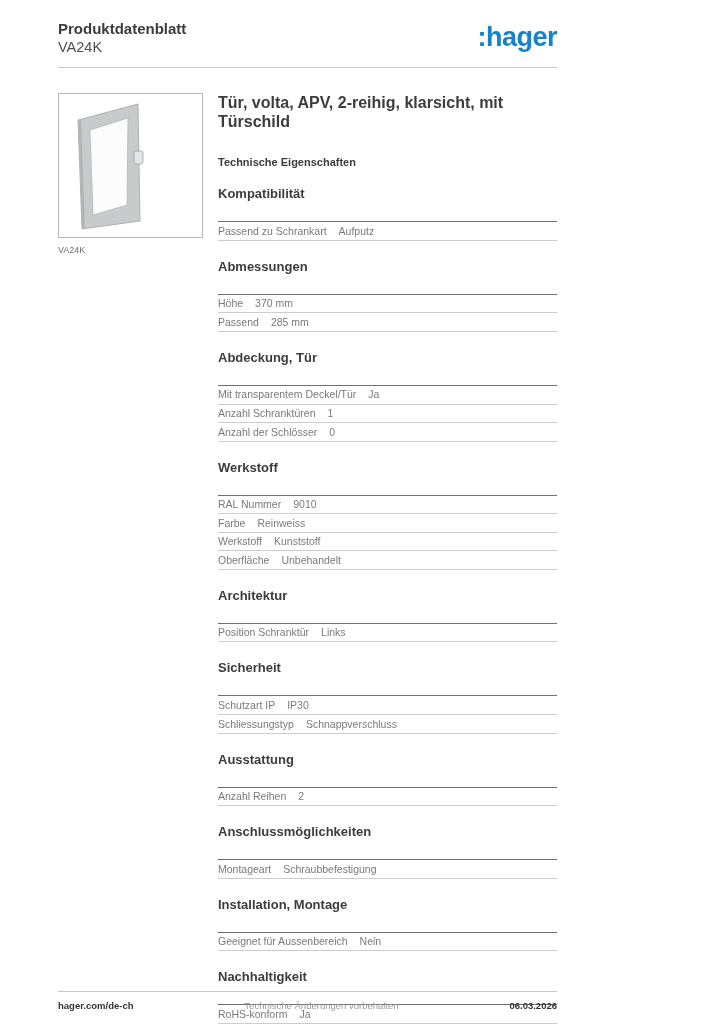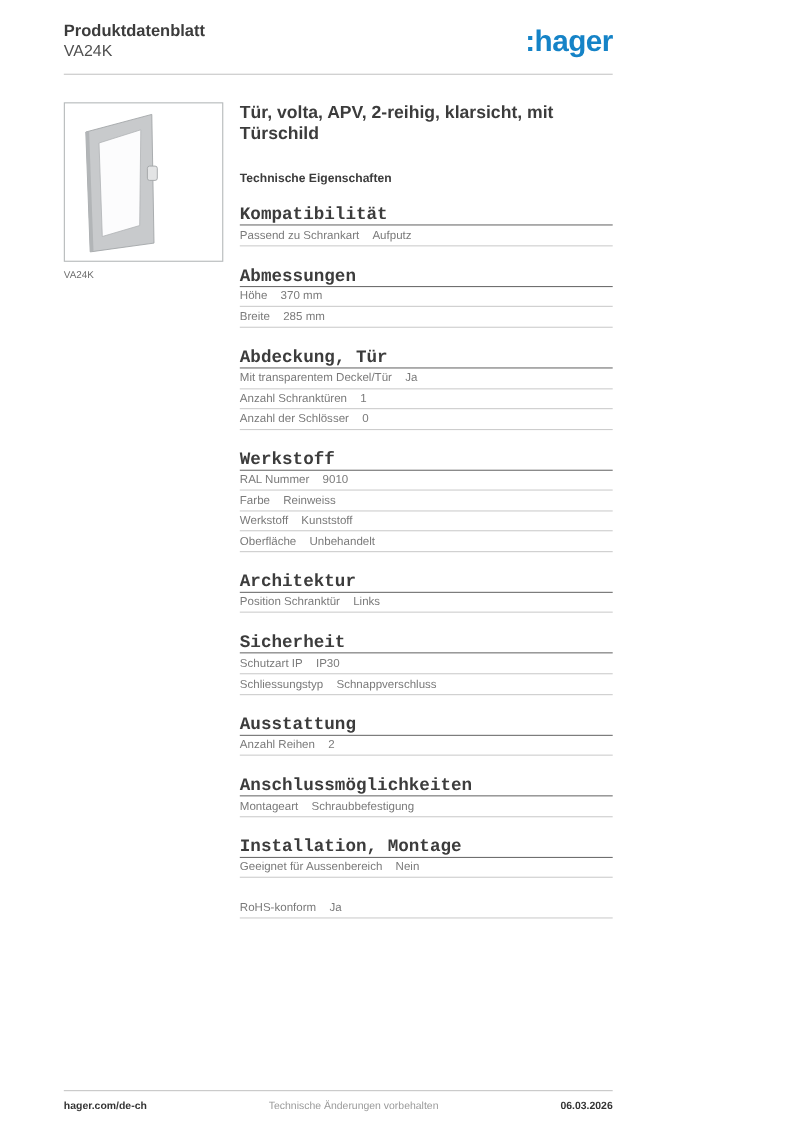--- a/index.html
+++ b/index.html
@@ -38,26 +38,25 @@
     border: 1px solid #b5b8ba;
     background: #ffffff;
   }
   .image-caption { margin-top: 7px; font-size: 9px; color: #6e6e6e; }
   .right-col { flex: 1; margin-left: 15px; }
   .product-title { font-size: 16px; font-weight: bold; color: #3c3c3c; line-height: 1.2; }
   .tech-title { font-size: 11px; font-weight: bold; color: #3c3c3c; margin-top: 25px; }
   .spec-section { margin-top: 18px; }
   .spec-section-title {
     margin: 0;
-    font-size: 16px;
+    font-size: 13px;
     font-weight: bold;
     color: #3c3c3c;
-    padding-bottom: 0;
+    padding-bottom: 20px;
     border-bottom: 1px solid #6f6f6f;
-    font-family: Liberation Mono, monospace;
   }
   .spec-row {
     display: flex;
     justify-content: flex-start;
     align-items: baseline;
     padding: 2.5px 0 3px 0;
     border-bottom: 1px solid #cdcdcd;
     font-size: 10.5px;
     color: #7a7a7a;
     line-height: 1.15;
@@ -115,21 +114,21 @@
 
   <section class="spec-section">
     <h3 class="spec-section-title">Abmessungen</h3>
     <div class="rows">
   <div class="spec-row">
     <span class="spec-label">Höhe</span>
     <span class="spec-value">370 mm</span>
   </div>
 
   <div class="spec-row">
-    <span class="spec-label">Breite</span>
+    <span class="spec-label">Passend</span>
     <span class="spec-value">285 mm</span>
   </div>
 
 </div>
   </section>
 
   <section class="spec-section">
     <h3 class="spec-section-title">Abdeckung, Tür</h3>
     <div class="rows">
   <div class="spec-row">
@@ -223,20 +222,21 @@
     <h3 class="spec-section-title">Installation, Montage</h3>
     <div class="rows">
   <div class="spec-row">
     <span class="spec-label">Geeignet für Aussenbereich</span>
     <span class="spec-value">Nein</span>
   </div>
 </div>
   </section>
 
   <section class="spec-section">
+    <h3 class="spec-section-title">Nachhaltigkeit</h3>
     <div class="rows">
   <div class="spec-row">
     <span class="spec-label">RoHS-konform</span>
     <span class="spec-value">Ja</span>
   </div>
 </div>
   </section>
 </div>
     </div>
   </div>

